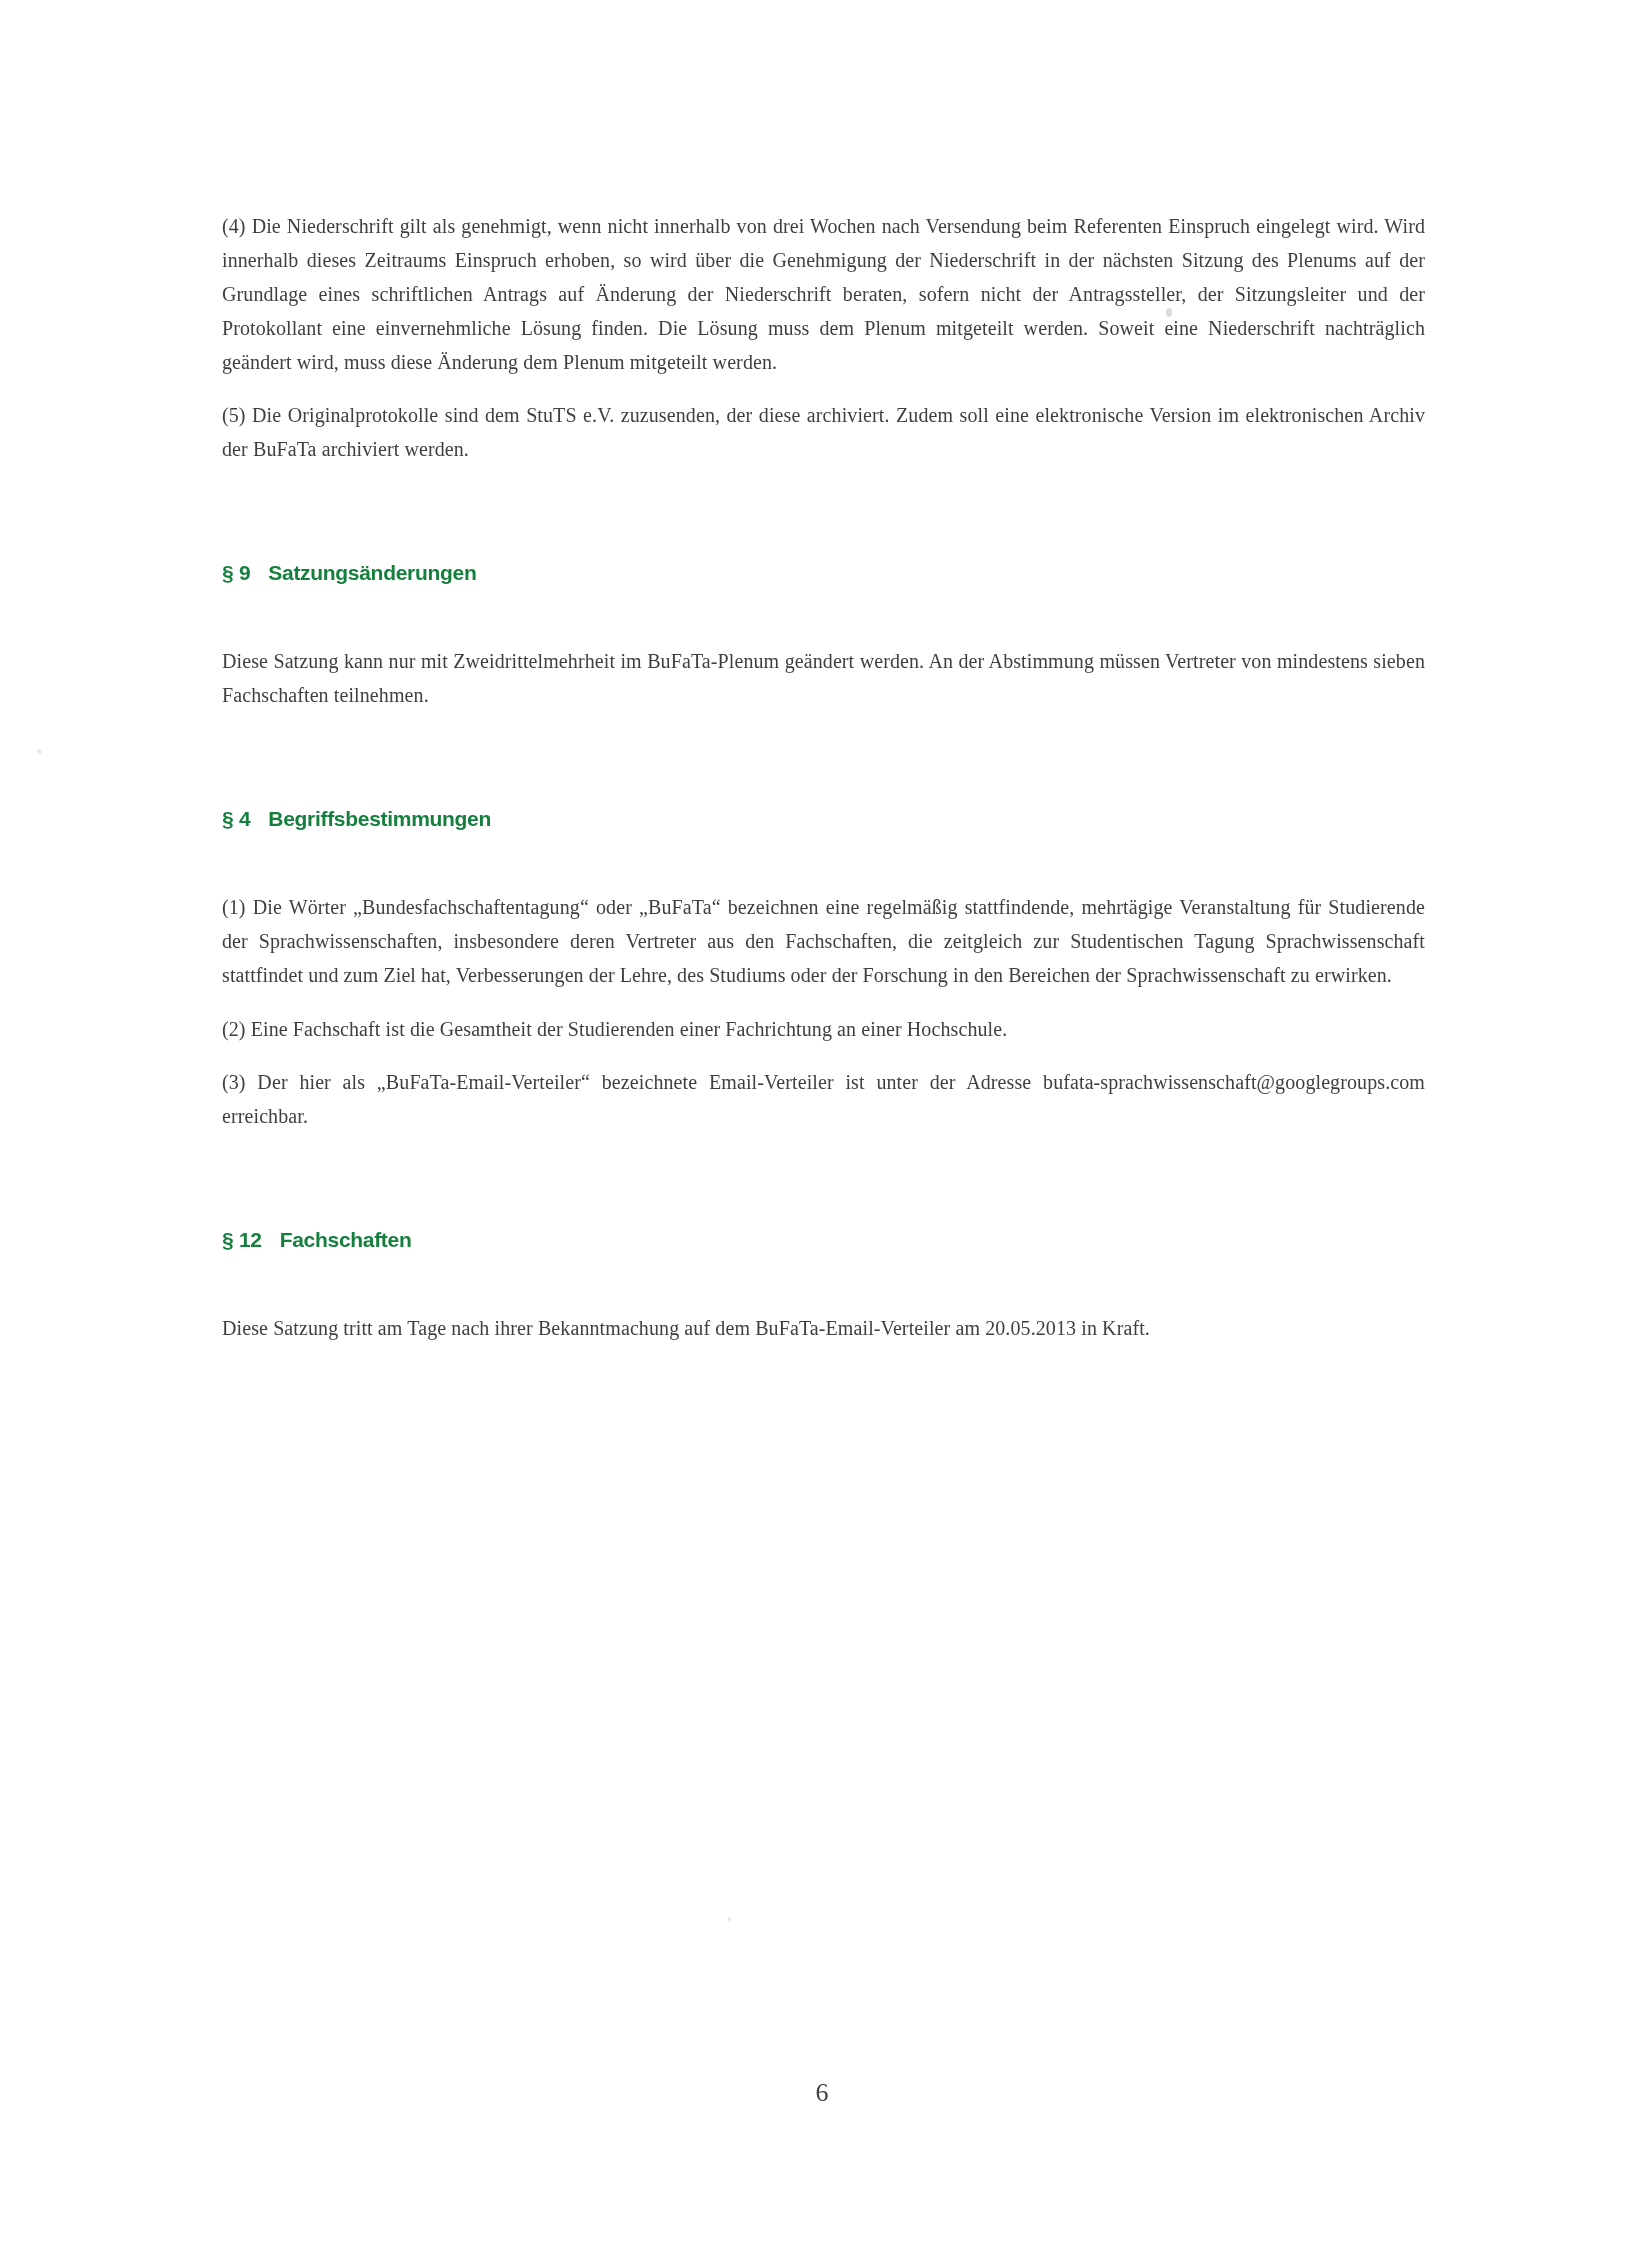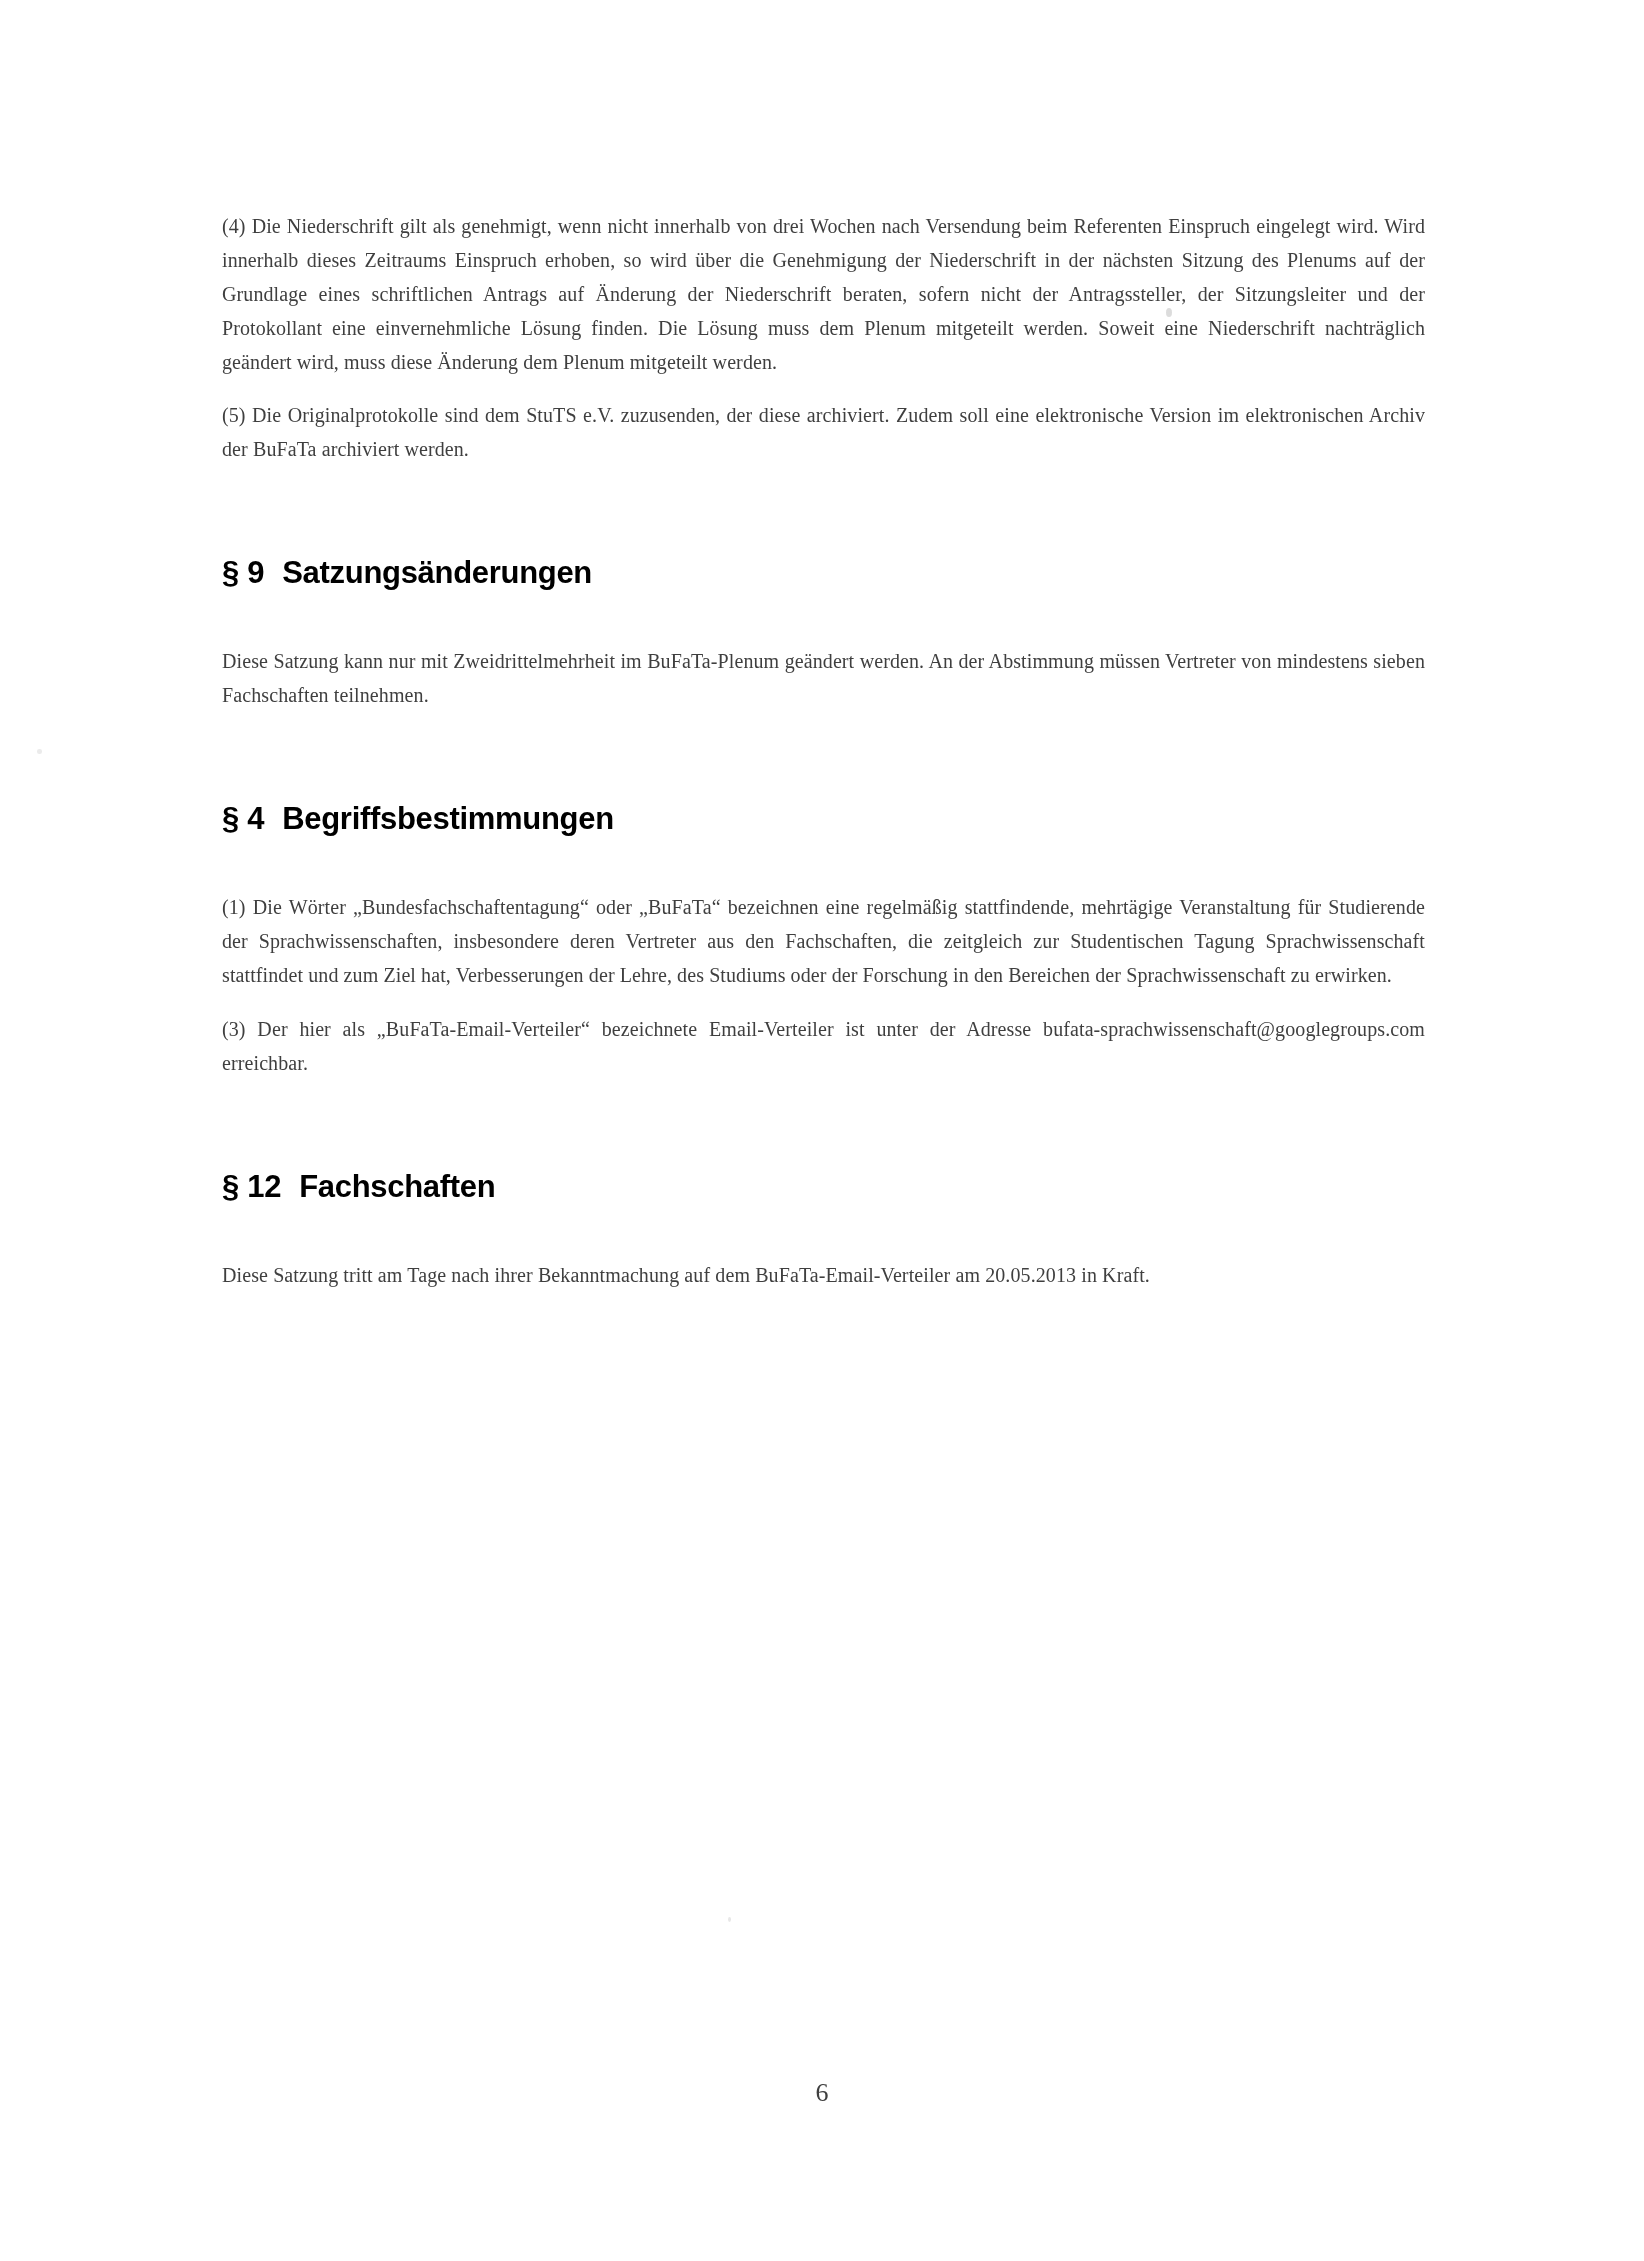--- a/index.html
+++ b/index.html
@@ -27,23 +27,23 @@
     font-size: 20px;
     line-height: 34px;
     color: #3f3f3f;
     text-align: justify;
     letter-spacing: 0.1px;
   }
   .sec {
     margin: 87px 0 52px 0;
     font-family: "Liberation Sans", sans-serif;
     font-weight: 700;
-    font-size: 31px;
+    font-size: 21px;
     line-height: 39px;
-    color: #000000;
+    color: #15803d;
     letter-spacing: -0.3px;
   }
   .sec-num {
     margin-right: 18px;
   }
   .pagenum {
     position: absolute;
     top: 2078px;
     left: 0;
     width: 100%;
@@ -69,20 +69,21 @@
 
     <p class="body-par">(4) Die Niederschrift gilt als genehmigt, wenn nicht innerhalb von drei Wochen nach Versendung beim Referenten Einspruch eingelegt wird. Wird innerhalb dieses Zeitraums Einspruch erhoben, so wird über die Genehmigung der Niederschrift in der nächsten Sitzung des Plenums auf der Grundlage eines schriftlichen Antrags auf Änderung der Niederschrift beraten, sofern nicht der Antragssteller, der Sitzungsleiter und der Protokollant eine einvernehmliche Lösung finden. Die Lösung muss dem Plenum mitgeteilt werden. Soweit eine Niederschrift nachträglich geändert wird, muss diese Änderung dem Plenum mitgeteilt werden.</p>
     <p class="body-par">(5) Die Originalprotokolle sind dem StuTS e.V. zuzusenden, der diese archiviert. Zudem soll eine elektronische Version im elektronischen Archiv der BuFaTa archiviert werden.</p>
 
     <h2 class="sec"><span class="sec-num">§ 9</span><span class="sec-title">Satzungsänderungen</span></h2>
     <p class="body-par">Diese Satzung kann nur mit Zweidrittelmehrheit im BuFaTa-Plenum geändert werden. An der Abstimmung müssen Vertreter von mindestens sieben Fachschaften teilnehmen.</p>
 
 
     <h2 class="sec"><span class="sec-num">§ 4</span><span class="sec-title">Begriffsbestimmungen</span></h2>
     <p class="body-par">(1) Die Wörter „Bundesfachschaftentagung“ oder „BuFaTa“ bezeichnen eine regelmäßig stattfindende, mehrtägige Veranstaltung für Studierende der Sprachwissenschaften, insbesondere deren Vertreter aus den Fachschaften, die zeitgleich zur Studentischen Tagung Sprachwissenschaft stattfindet und zum Ziel hat, Verbesserungen der Lehre, des Studiums oder der Forschung in den Bereichen der Sprachwissenschaft zu erwirken.</p>
+    <p class="body-par">(2) Eine Fachschaft ist die Gesamtheit der Studierenden einer Fachrichtung an einer Hochschule.</p>
     <p class="body-par">(3) Der hier als „BuFaTa-Email-Verteiler“ bezeichnete Email-Verteiler ist unter der Adresse bufata-sprachwissenschaft@googlegroups.com erreichbar.</p>
 
     <h2 class="sec"><span class="sec-num">§ 12</span><span class="sec-title">Fachschaften</span></h2>
     <p class="body-par">Diese Satzung tritt am Tage nach ihrer Bekanntmachung auf dem BuFaTa-Email-Verteiler am 20.05.2013 in Kraft.</p>
 
   </div>
 
   <div class="pagenum">6</div>
 
   <span class="speck s1"></span>

